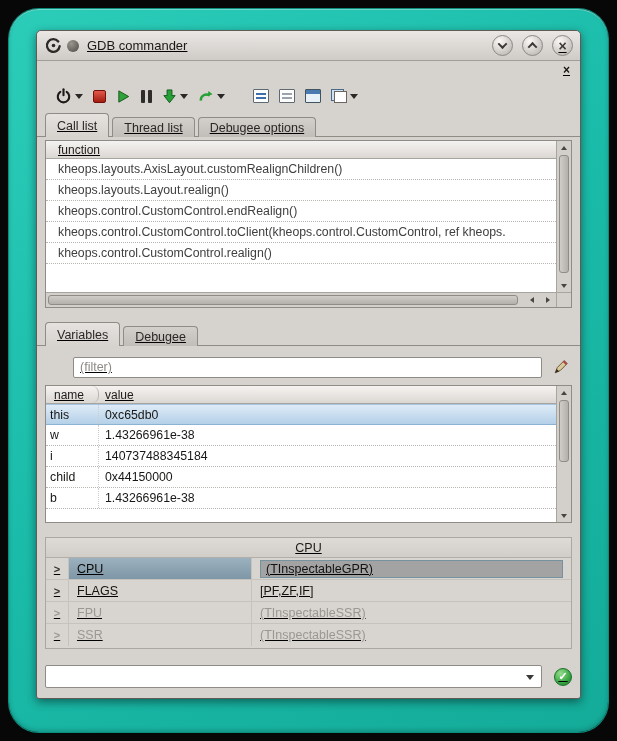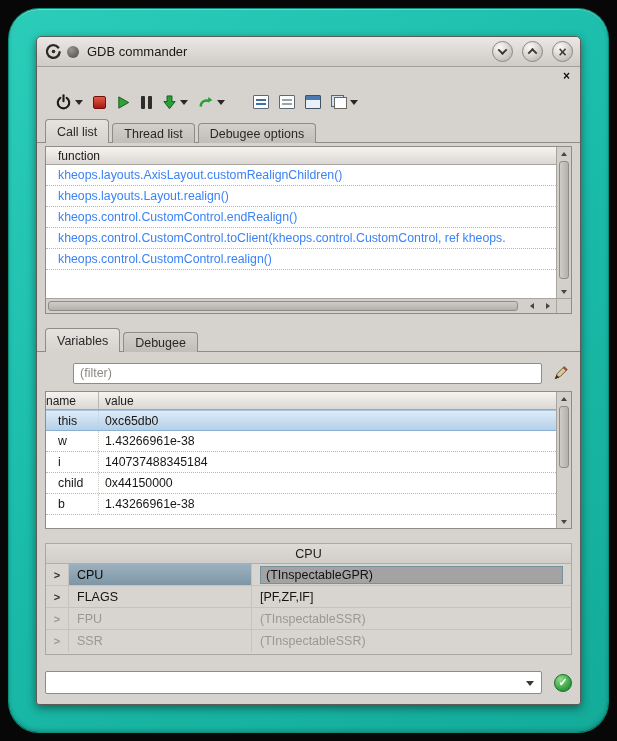--- a/index.html
+++ b/index.html
@@ -10,26 +10,27 @@
     position:relative;
     overflow:hidden;
   }
   .frame {
     position:absolute; left:9px; top:9px; width:599px; height:723px;
     border-radius:30px;
     background:linear-gradient(145deg,#2bcdb9 0%, #1bbcaa 45%, #14ab99 100%);
     box-shadow: inset 0 1px 0 rgba(255,255,255,.35), inset 0 -2px 4px rgba(0,0,0,.18), 0 0 0 1px #0b8d7d;
   }
   .window {
-    position:absolute; left:27px; top:27px; width:545px; height:669px;
+    position:absolute; left:27px; top:21px; width:545px; height:669px;
     background:#d6d2ce;
     border:1px solid #5f5b57;
     border-radius:5px 5px 3px 3px;
     box-shadow:0 3px 10px rgba(0,0,0,.45);
     overflow:hidden;
+    text-decoration:underline;
   }
 
   
   .titlebar {
     height:30px; display:flex; align-items:center; padding:0 7px; gap:5px;
     background:linear-gradient(#eae7e4,#cfcbc7);
     border-bottom:1px solid #a19d99;
     border-radius:4px 4px 0 0;
   }
   .app-icon { width:18px; height:18px; display:flex; align-items:center; justify-content:center; }
@@ -91,21 +92,21 @@
 
   
   .panel { margin:3px 8px 0; background:#ffffff; border:1px solid #8f8b87; position:relative; overflow:hidden; }
   .callstack { height:168px; }
   .colheader {
     height:18px; display:flex; align-items:center; padding:0 12px; margin-right:15px;
     background:linear-gradient(#f5f3f1,#dbd7d3); border-bottom:1px solid #a8a4a0;
     font-size:12px; color:#1d1b19; cursor:pointer;
   }
   .cs-rows { position:absolute; top:18px; left:0; right:15px; bottom:15px; overflow:hidden; }
-  .cs-row { height:21px; line-height:21px; padding:0 12px; font-size:12.3px; color:#3b82f6;
+  .cs-row { height:21px; line-height:21px; padding:0 12px; font-size:12.3px; color:#404040;
     border-bottom:1px dotted #b9b5b1; white-space:nowrap; overflow:hidden; cursor:pointer; }
 
   
   .vscroll { position:absolute; top:0; right:0; width:15px; background:#d3cfca; border-left:1px solid #a8a4a0; }
   .vscroll.with-corner { bottom:15px; } .vscroll.full { bottom:0; }
   .sb-btn { position:absolute; left:0; right:0; height:13px; display:flex; align-items:center; justify-content:center; cursor:pointer; }
   .sb-btn.top { top:0; } .sb-btn.bottom { bottom:0; }
   .tri-up { width:0;height:0;border-left:3.5px solid transparent;border-right:3.5px solid transparent;border-bottom:4.5px solid #48443f; }
   .tri-down { width:0;height:0;border-left:3.5px solid transparent;border-right:3.5px solid transparent;border-top:4.5px solid #48443f; }
   .tri-left { width:0;height:0;border-top:3.5px solid transparent;border-bottom:3.5px solid transparent;border-right:4.5px solid #48443f; }
@@ -126,26 +127,26 @@
   .filter-row { margin:6px 8px 0; display:flex; align-items:center; gap:8px; height:30px;padding-left:28px; }
   .filter-input { flex:1; height:21px; border:1px solid #8f8b87; border-radius:2px; background:#fff;
     padding:0 6px; font-family:"Liberation Sans",sans-serif; font-size:12.5px; color:#333; outline:none; }
   .filter-input::placeholder { color:#8d8985; }
   .filter-btn { width:22px; height:21px; display:flex; align-items:center; justify-content:center; cursor:pointer; }
 
   
   .vars { height:138px; }
   .vars-header { display:flex; height:18px; margin-right:15px;
     background:linear-gradient(#f5f3f1,#dbd7d3); border-bottom:1px solid #a8a4a0; }
-  .vh-name { width:53px; padding-left:0; border-right:1px solid #b9b5b1; }
+  .vh-name { width:53px; padding-left:8px; border-right:1px solid #b9b5b1;border-radius:7px; }
   .vh-value { flex:1; padding-left:6px; }
   .vars-header div { font-size:12px; color:#1d1b19; display:flex; align-items:center; cursor:pointer; }
   .var-rows { position:absolute; top:18px; left:0; right:15px; bottom:0; overflow:hidden; }
   .var-row { display:flex; height:21px; border-bottom:1px dotted #b9b5b1; font-size:12.3px; color:#191715; cursor:pointer; }
-  .var-row .vc-name { width:53px; padding-left:12px; display:flex; align-items:center; border-right:1px dotted #cfcbc7; overflow:hidden; }
+  .var-row .vc-name { width:53px; padding-left:4px; display:flex; align-items:center; border-right:1px dotted #cfcbc7; overflow:hidden; }
   .var-row .vc-value { flex:1; padding-left:6px; display:flex; align-items:center; white-space:nowrap; overflow:hidden; }
   .var-row.selected { background:linear-gradient(#deebf7,#b4d0e8);
     border-top:1px solid #a5c5e0; border-bottom:1px solid #8cb2d3; }
 
   
   .cpu { margin:14px 8px 0; height:112px; background:#d8d4d0; border:1px solid #aba7a3; }
   .cpu-header { height:20px; display:flex; align-items:center; justify-content:center;
     font-size:12.5px; color:#1d1b19; background:linear-gradient(#dedad6,#d1cdc9);
     border-bottom:1px solid #b2aeaa; }
   .cpu-row { display:flex; align-items:stretch; height:22px; border-bottom:1px solid #c6c2be; cursor:pointer; }

